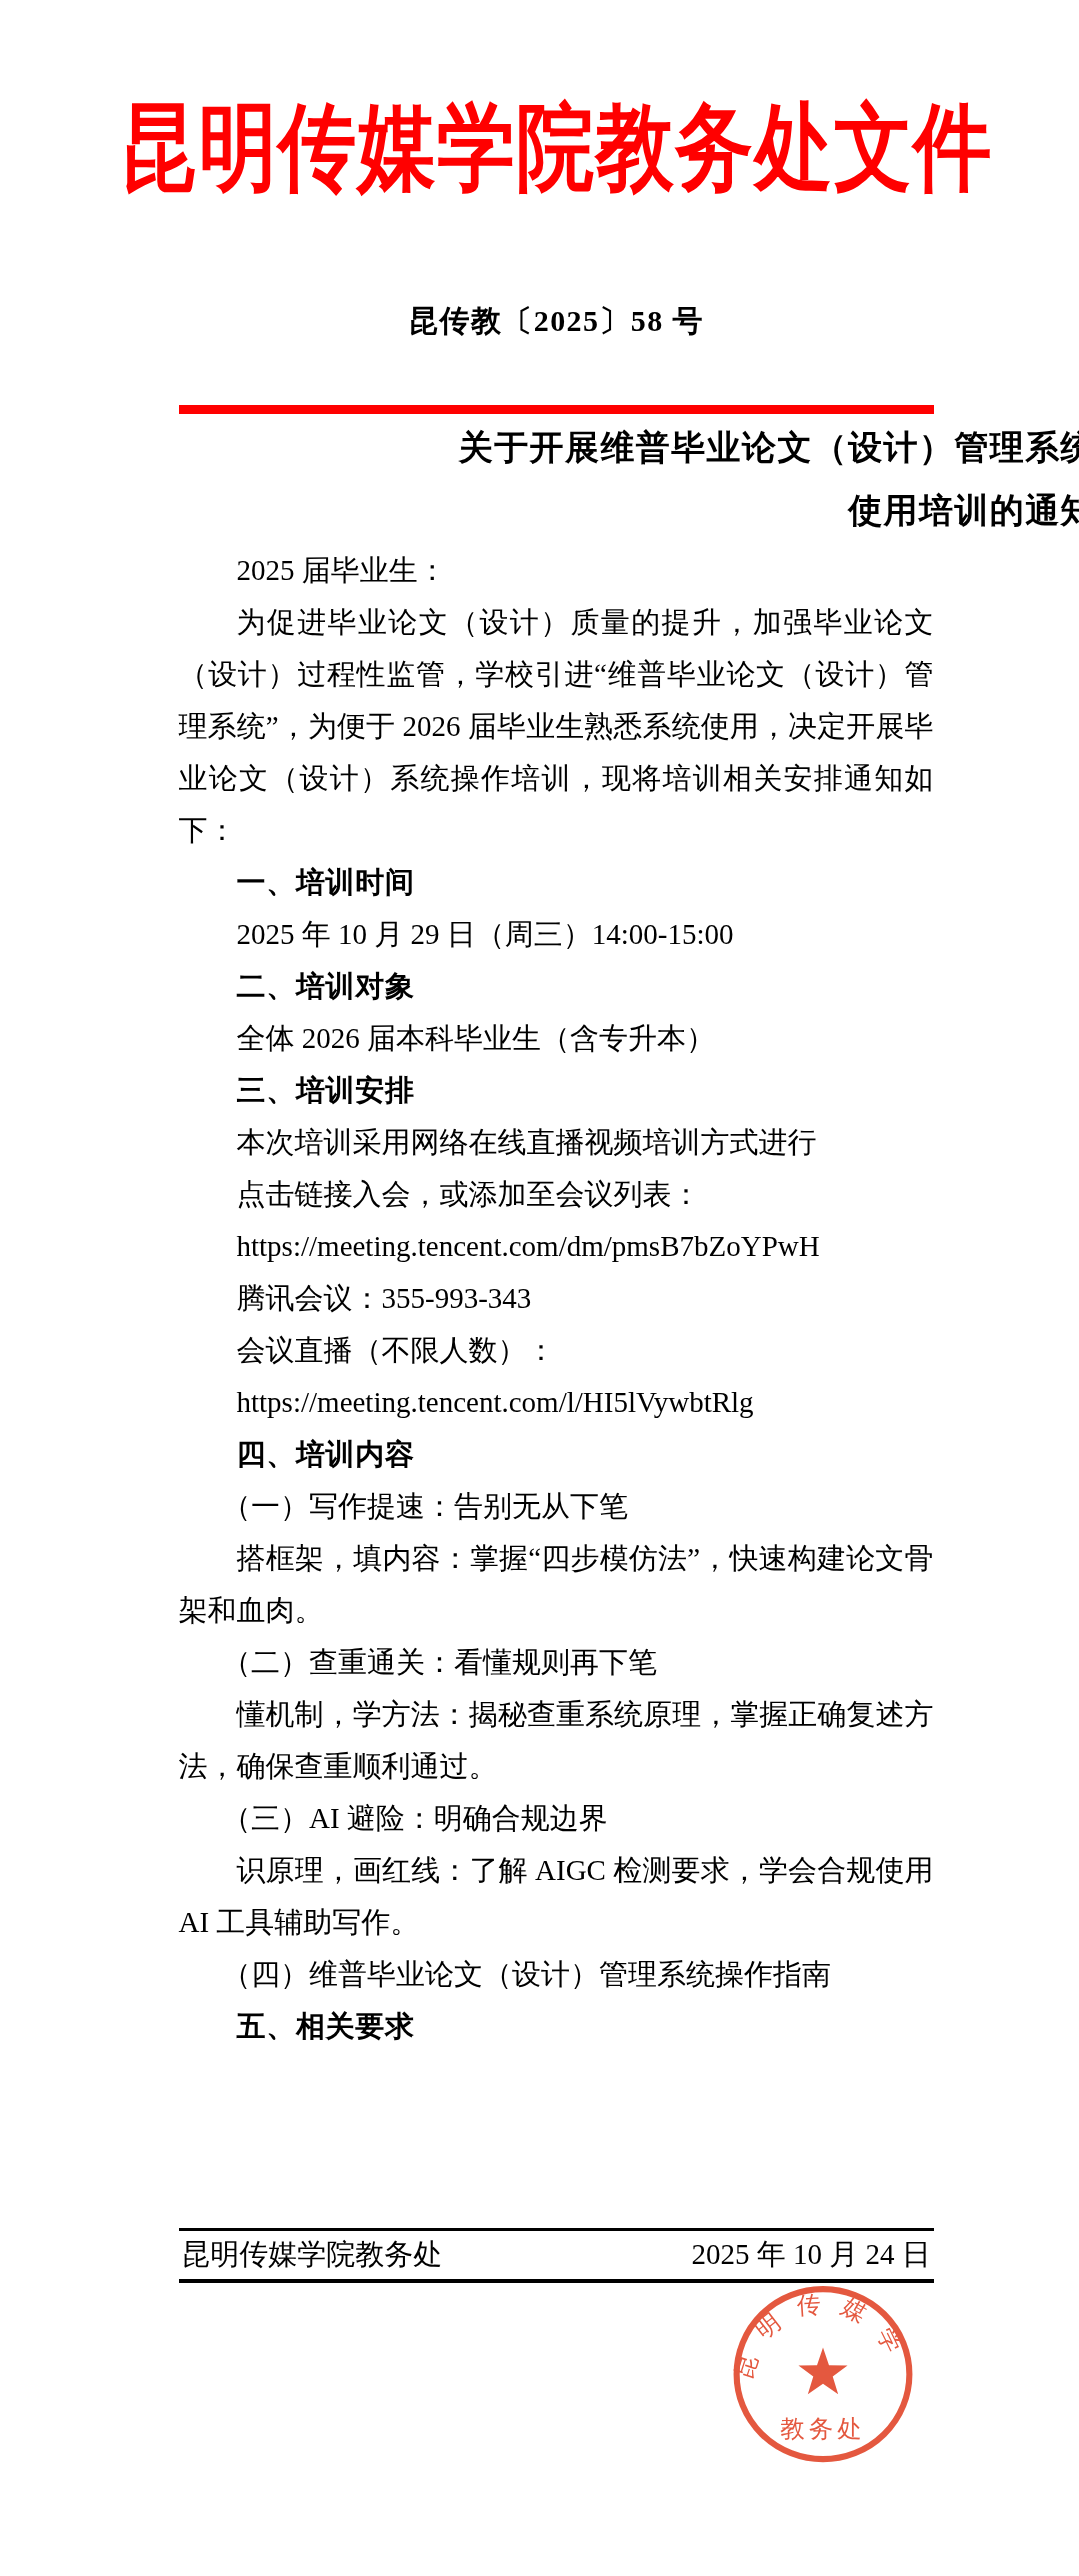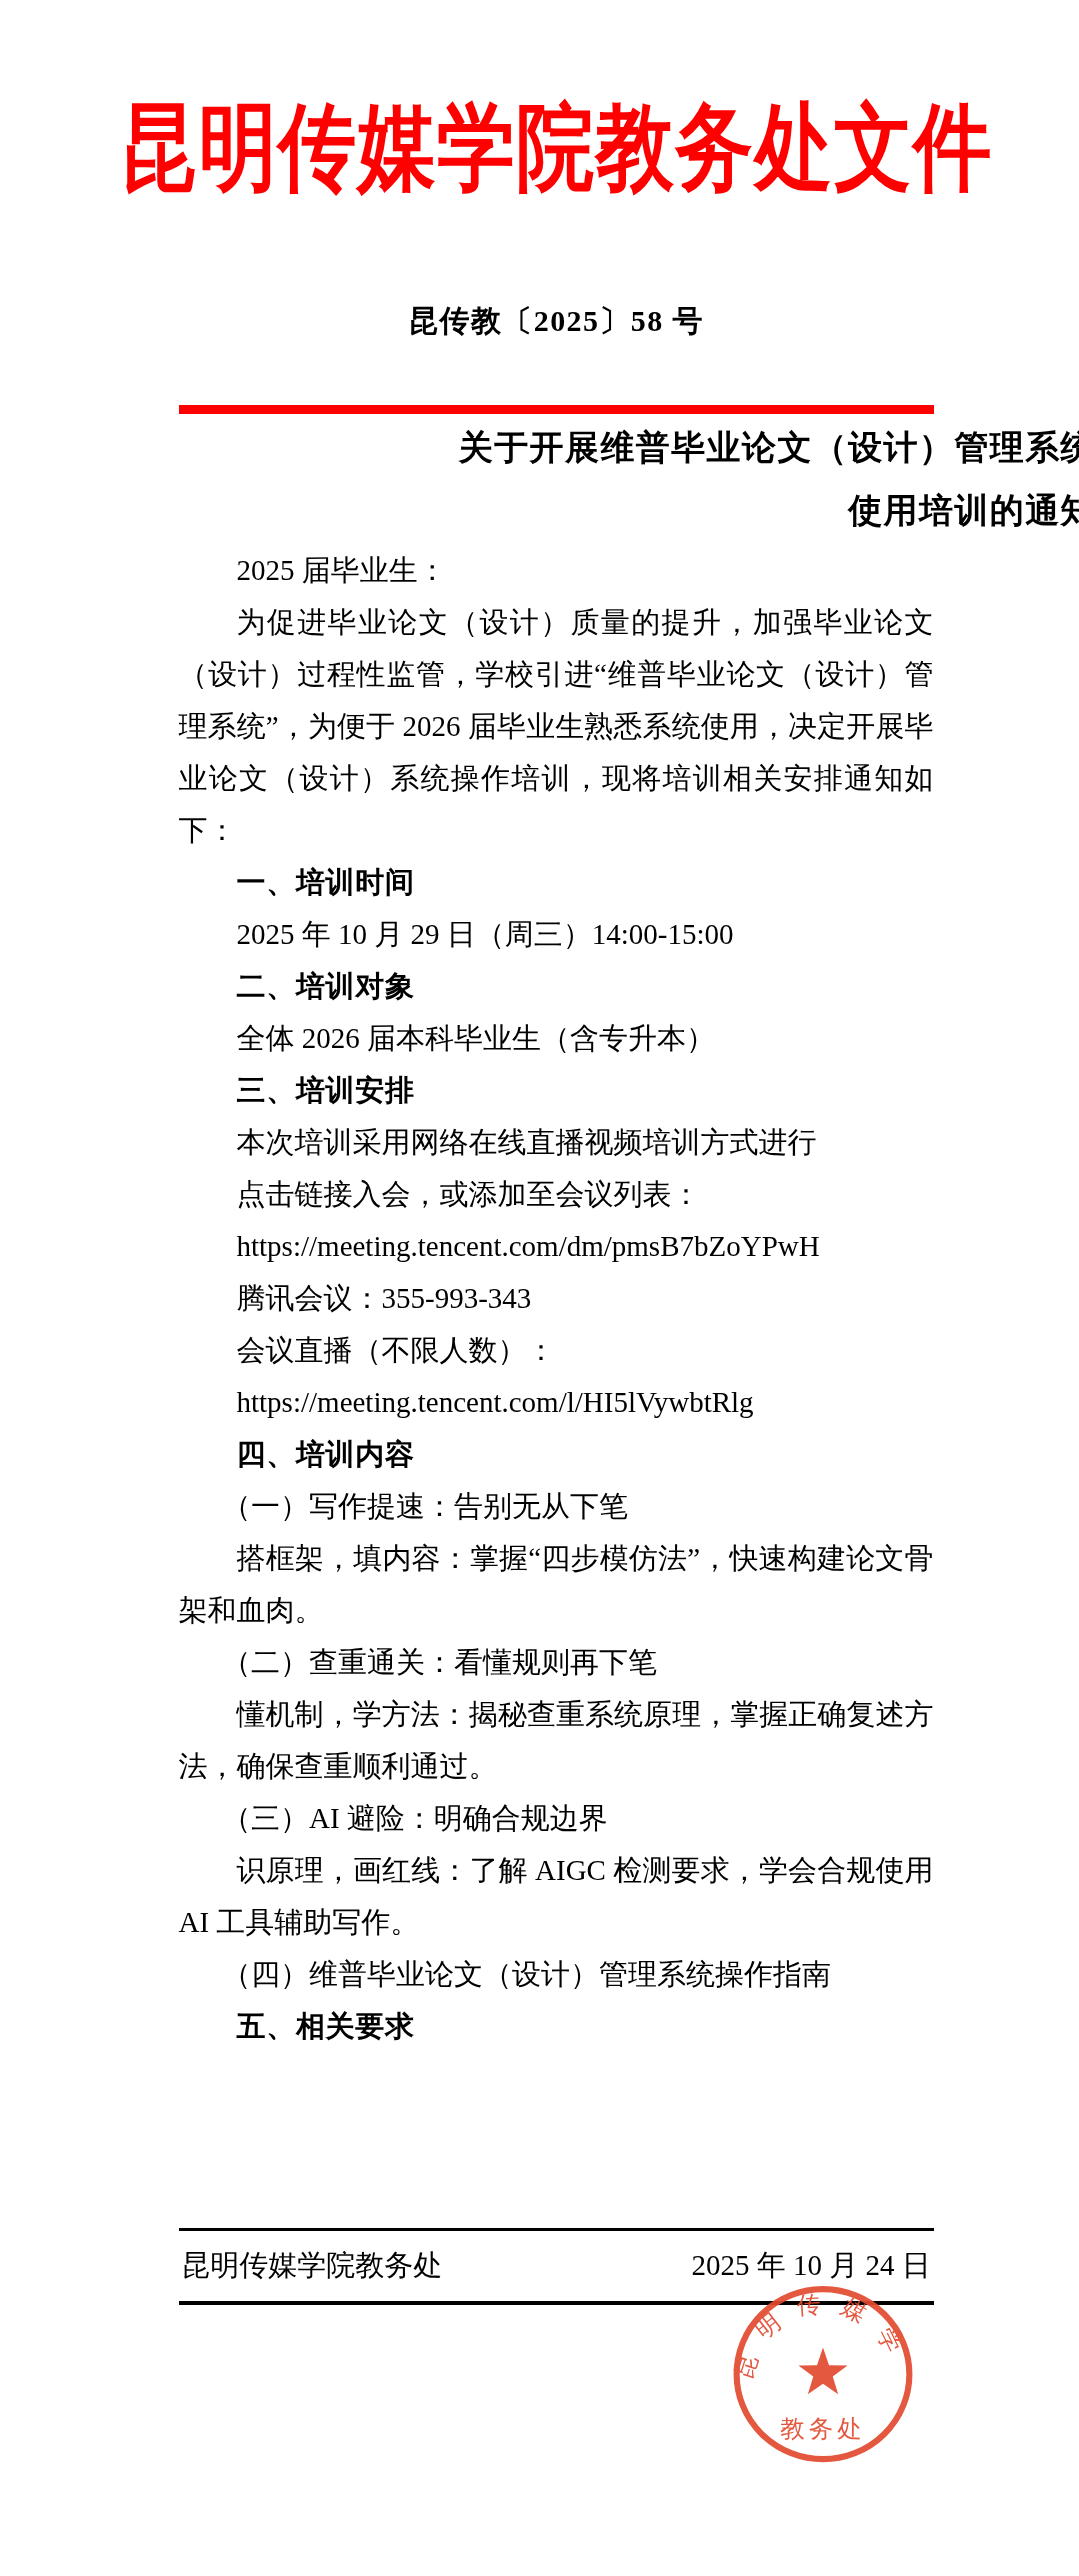--- a/index.html
+++ b/index.html
@@ -39,21 +39,21 @@
   .indent{text-indent:2em;}
   .indent-item{text-indent:1.5em;}
   .heading{
     font-family:"Liberation Sans","DejaVu Sans",sans-serif;
     font-weight:bold;letter-spacing:0.7px;
   }
   .footer{width:755px;margin:176px auto 0;}
   .footer-rule{height:3.4px;background:#000;}
   .footer-row{
     display:flex;justify-content:space-between;align-items:center;
-    height:70px;font-size:29px;padding:0 2.7px;
+    height:48px;font-size:29px;padding:0 2.7px;
   }
   .seal{
     position:absolute;left:727px;top:2283px;
     width:192px;height:185px;opacity:.92;
   }
   .seal .ring{fill:none;stroke:var(--seal-red,#e24a2f);stroke-width:9px;}
   .seal .star{fill:var(--seal-red,#e24a2f);}
   .seal text{
     fill:var(--seal-red,#e24a2f);
     font-family:"Liberation Serif","DejaVu Serif",serif;

